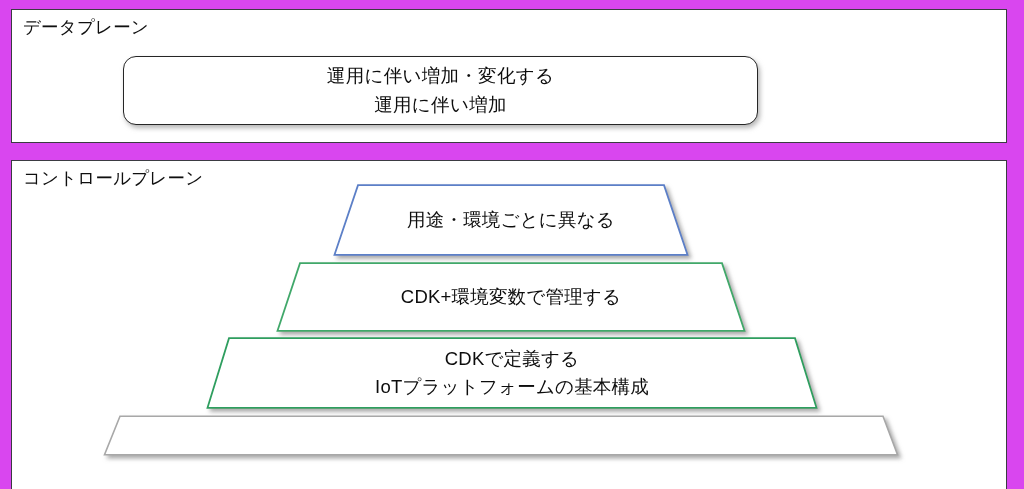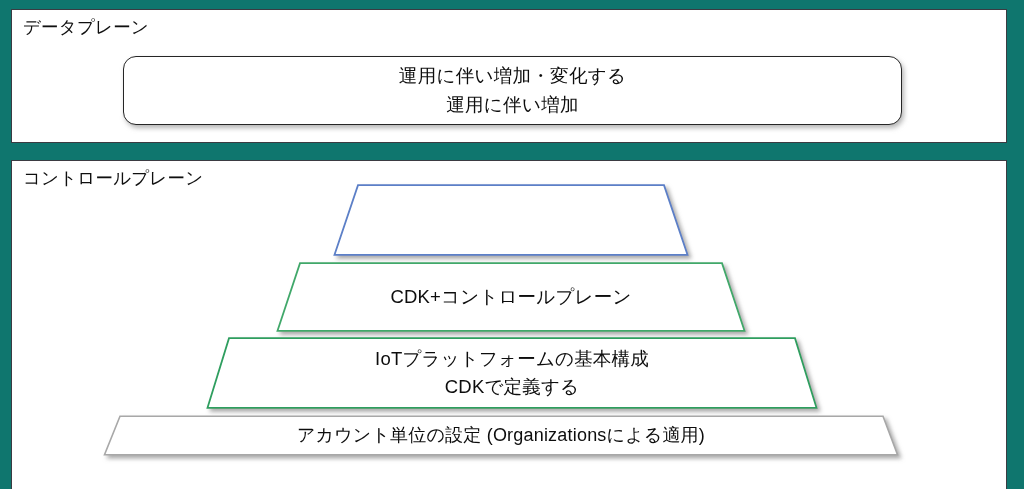--- a/index.html
+++ b/index.html
@@ -12,21 +12,21 @@
     height: 489px;
     font-family: "Liberation Sans", "DejaVu Sans", sans-serif;
     color: #1a1a1a;
     overflow: hidden;
   }
 
   .canvas {
     position: relative;
     width: 1024px;
     height: 489px;
-    background: #0f766e;
+    background: #d946ef;
   }
 
   
   .plane-box {
     position: absolute;
     box-sizing: border-box;
     background: #ffffff;
     border: 1.6px solid #3b3b42;
   }
   #data-plane-box {
@@ -50,21 +50,21 @@
     letter-spacing: 0.2px;
     color: #0f0f0f;
     white-space: nowrap;
   }
 
   
   #data-resource-card {
     position: absolute;
     left: 111px;
     top: 46px;
-    width: 779px;
+    width: 635px;
     height: 69px;
     box-sizing: border-box;
     background: #ffffff;
     border: 1.7px solid #262626;
     border-radius: 13px;
     display: flex;
     align-items: center;
     justify-content: center;
     filter: drop-shadow(2px 3px 2.5px rgba(120,120,120,0.55));
   }
@@ -142,59 +142,57 @@
   <div class="layer" id="layer-manual">
     <svg class="layer-shape" viewBox="0 0 356 72" preserveAspectRatio="none">
       <defs>
         <filter id="sh1" x="-12%" y="-12%" width="132%" height="138%">
           <feDropShadow dx="3" dy="3" stdDeviation="2.2" flood-color="#8c8c8c" flood-opacity="0.75"></feDropShadow>
         </filter>
       </defs>
       <polygon points="25,1.2 331,1.2 354.5,70.8 1.5,70.8" fill="#ffffff" stroke="#5B7FC7" stroke-width="1.8" filter="url(#sh1)"></polygon>
     </svg>
     <div class="layer-text">
+      <span class="line">用途・環境ごとに異なる</span>
     </div>
   </div>
 
   <div class="layer" id="layer-cdk-env">
     <svg class="layer-shape" viewBox="0 0 470 70" preserveAspectRatio="none">
       <defs>
         <filter id="sh2" x="-12%" y="-12%" width="132%" height="138%">
           <feDropShadow dx="3" dy="3" stdDeviation="2.2" flood-color="#8c8c8c" flood-opacity="0.75"></feDropShadow>
         </filter>
       </defs>
       <polygon points="24,1.2 446,1.2 468.5,68.8 1.5,68.8" fill="#ffffff" stroke="#41A86A" stroke-width="1.8" filter="url(#sh2)"></polygon>
     </svg>
     <div class="layer-text">
-      <span class="line">CDK+コントロールプレーン</span>
+      <span class="line">CDK+環境変数で管理する</span>
     </div>
   </div>
 
   <div class="layer" id="layer-cdk-base">
     <svg class="layer-shape" viewBox="0 0 612 72" preserveAspectRatio="none">
       <defs>
         <filter id="sh3" x="-12%" y="-12%" width="132%" height="138%">
           <feDropShadow dx="3" dy="3" stdDeviation="2.2" flood-color="#8c8c8c" flood-opacity="0.75"></feDropShadow>
         </filter>
       </defs>
       <polygon points="23,1.2 589,1.2 610.5,70.8 1.5,70.8" fill="#ffffff" stroke="#2E9E5F" stroke-width="1.8" filter="url(#sh3)"></polygon>
     </svg>
     <div class="layer-text">
+      <span class="line">CDKで定義する</span>
       <span class="line">IoTプラットフォームの基本構成</span>
-      <span class="line">CDKで定義する</span>
     </div>
   </div>
 
   <div class="layer" id="layer-account">
     <svg class="layer-shape" viewBox="0 0 796 41" preserveAspectRatio="none">
       <defs>
         <filter id="sh4" x="-10%" y="-18%" width="128%" height="150%">
           <feDropShadow dx="3" dy="3" stdDeviation="2.2" flood-color="#8c8c8c" flood-opacity="0.75"></feDropShadow>
         </filter>
       </defs>
       <polygon points="17,1.2 780,1.2 794.5,39.8 1.5,39.8" fill="#ffffff" stroke="#a8a8a8" stroke-width="1.6" filter="url(#sh4)"></polygon>
     </svg>
-    <div class="layer-text">
-      <span class="line">アカウント単位の設定 (Organizationsによる適用)</span>
-    </div>
   </div>
 
 </div>
 
 </body></html>

